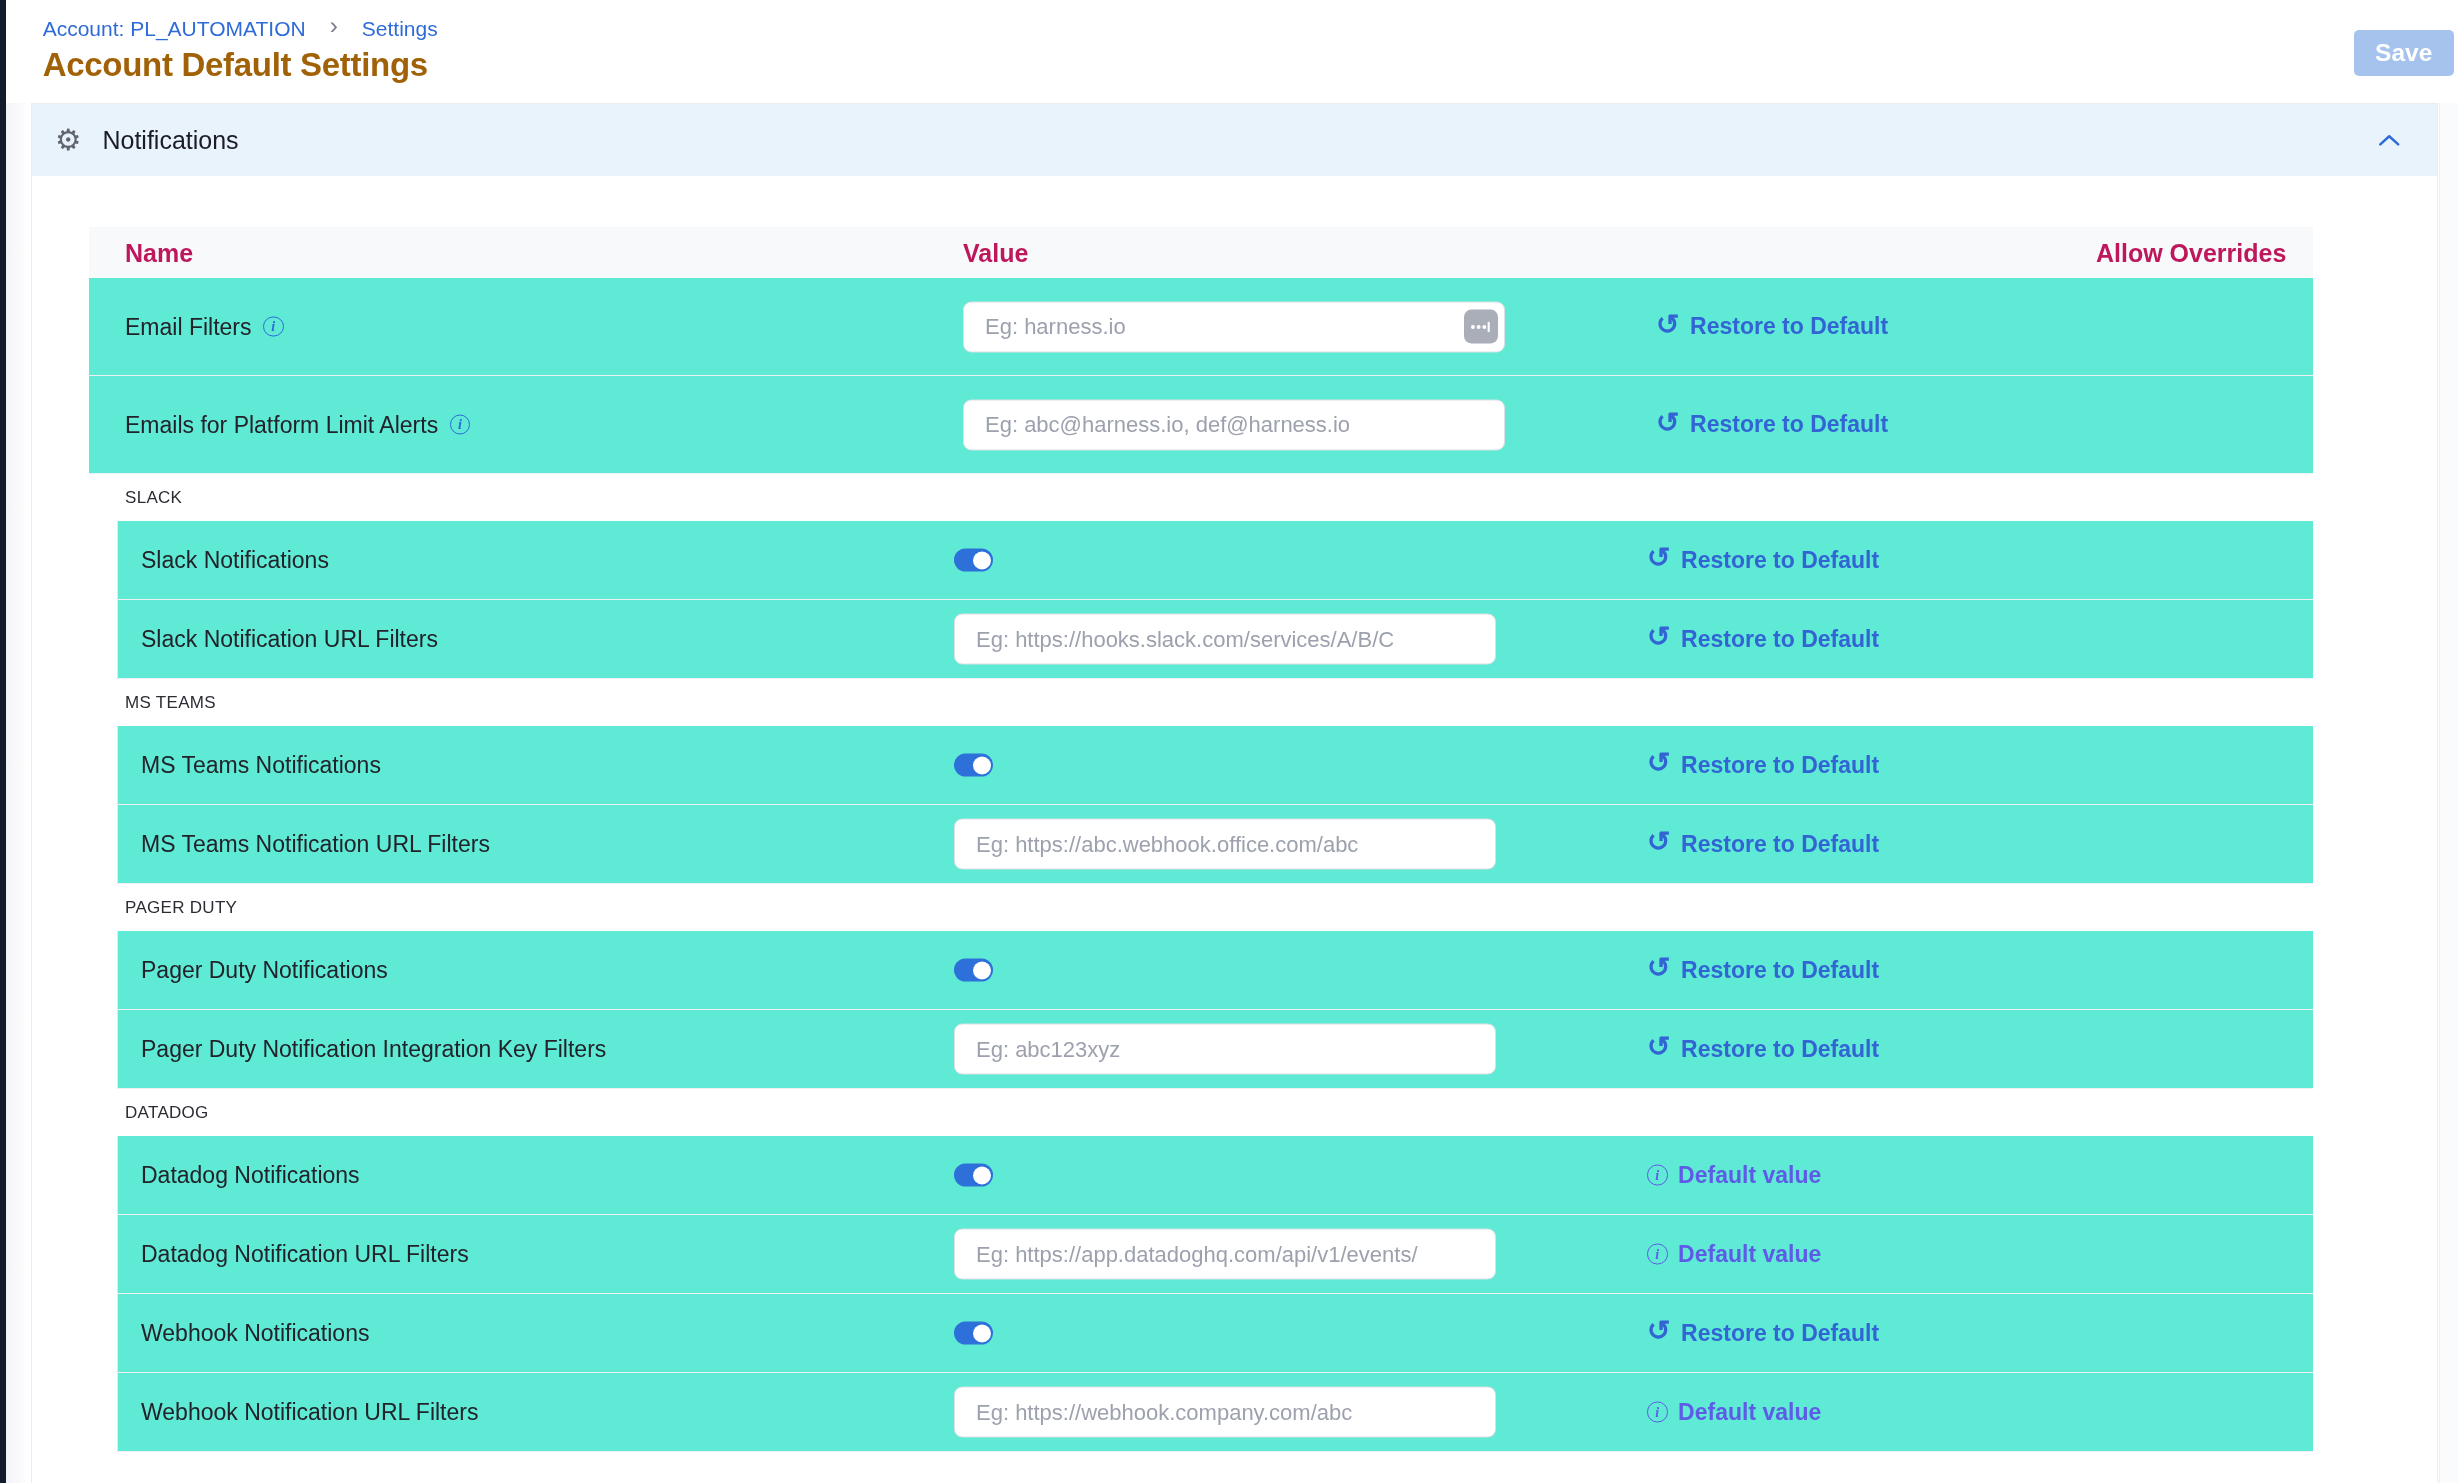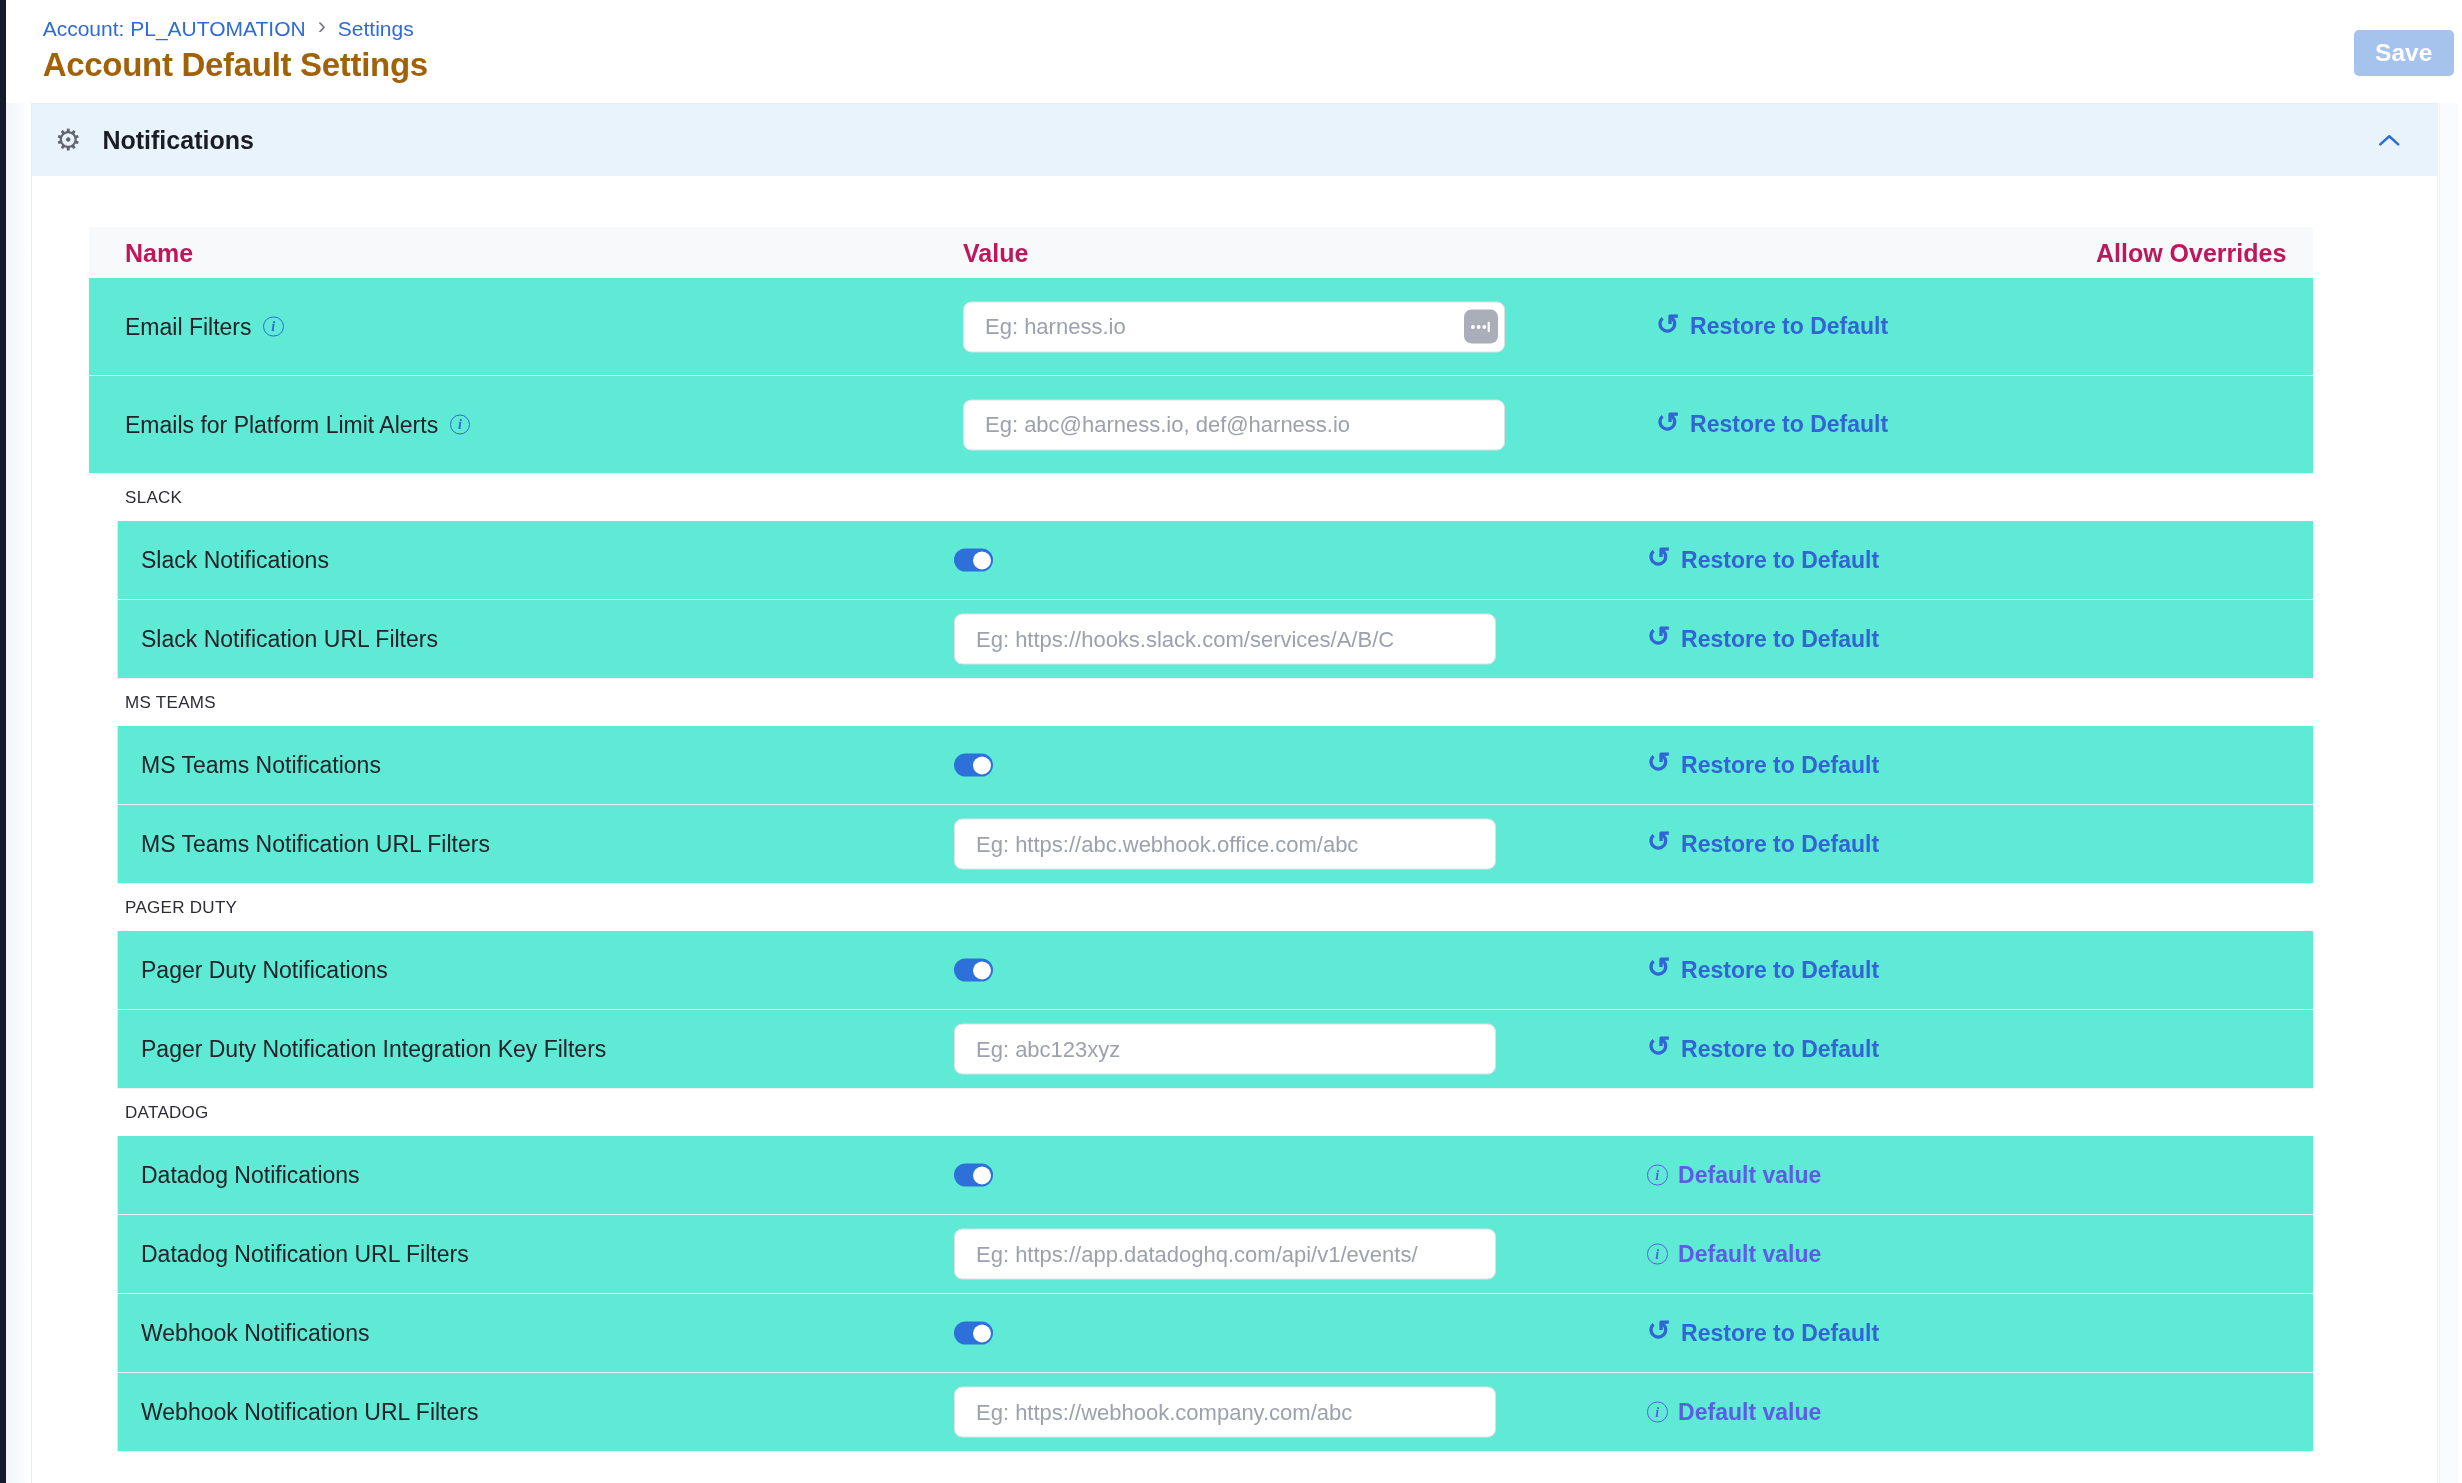--- a/index.html
+++ b/index.html
@@ -7,33 +7,33 @@
     width:2462px;height:1484px;position:relative;overflow:hidden;
     background:#ffffff;font-family:"Liberation Sans",sans-serif;color:#22222a;
   }
   
   .nav-edge{position:absolute;left:0;top:0;width:5.7px;height:100%;background:#141b2d;}
   .nav-shadow{position:absolute;left:5.7px;top:0;width:24.5px;height:100%;
     background:linear-gradient(to right,#f2f4f8,#ffffff);}
 
   
   .top-header{position:absolute;left:5.7px;top:0;right:0;height:103px;background:#fff;}
-  .breadcrumb{position:absolute;left:37px;top:16.4px;font-size:21px;display:flex;align-items:center;gap:12px;}
+  .breadcrumb{position:absolute;left:37px;top:16.4px;font-size:21px;display:flex;align-items:center;gap:24px;}
   .crumb{color:#2f6bd8;text-decoration:none;cursor:pointer;}
   .crumb-sep{color:#7a7d87;font-size:24.5px;line-height:1;transform:translateY(-1.6px);}
   .page-title{position:absolute;left:37px;top:46px;font-size:33px;font-weight:700;color:#a16207;letter-spacing:-0.3px;}
   .save-btn{position:absolute;left:2348px;top:30px;width:100px;height:46px;border:none;border-radius:5px;
     background:#a6c3ee;color:#ffffff;font-family:inherit;font-size:24.5px;font-weight:700;cursor:default;}
 
   
   .panel{position:absolute;left:31px;top:103px;width:2407px;height:1381px;background:#fff;
     border:1.6px solid #e9edf2;border-bottom:none;box-sizing:border-box;}
   .panel-header{height:72px;background:#e8f3fb;display:flex;align-items:center;padding:0 31px 0 23px;}
   .gear-icon{font-size:29.5px;line-height:1;color:#63656e;margin-right:21px;}
-  .panel-title{font-size:25px;font-weight:700;color:#1c1c25;}
+  .panel-title{font-size:25px;font-weight:400;color:#1c1c25;}
   .panel-spacer{flex:1;}
   .collapse-btn{background:none;border:none;cursor:pointer;padding:4.9px;display:flex;align-items:center;}
 
   
   .table{margin:51px 0 0 57px;width:2224px;position:relative;}
   .thead{height:51px;background:#f7f9fb;position:relative;}
   .th{position:absolute;top:50%;transform:translateY(-50%);font-size:25px;font-weight:700;color:#be185d;}
   .th-name{left:36px;}
   .th-value{left:874px;}
   .th-overrides{left:2007px;}

